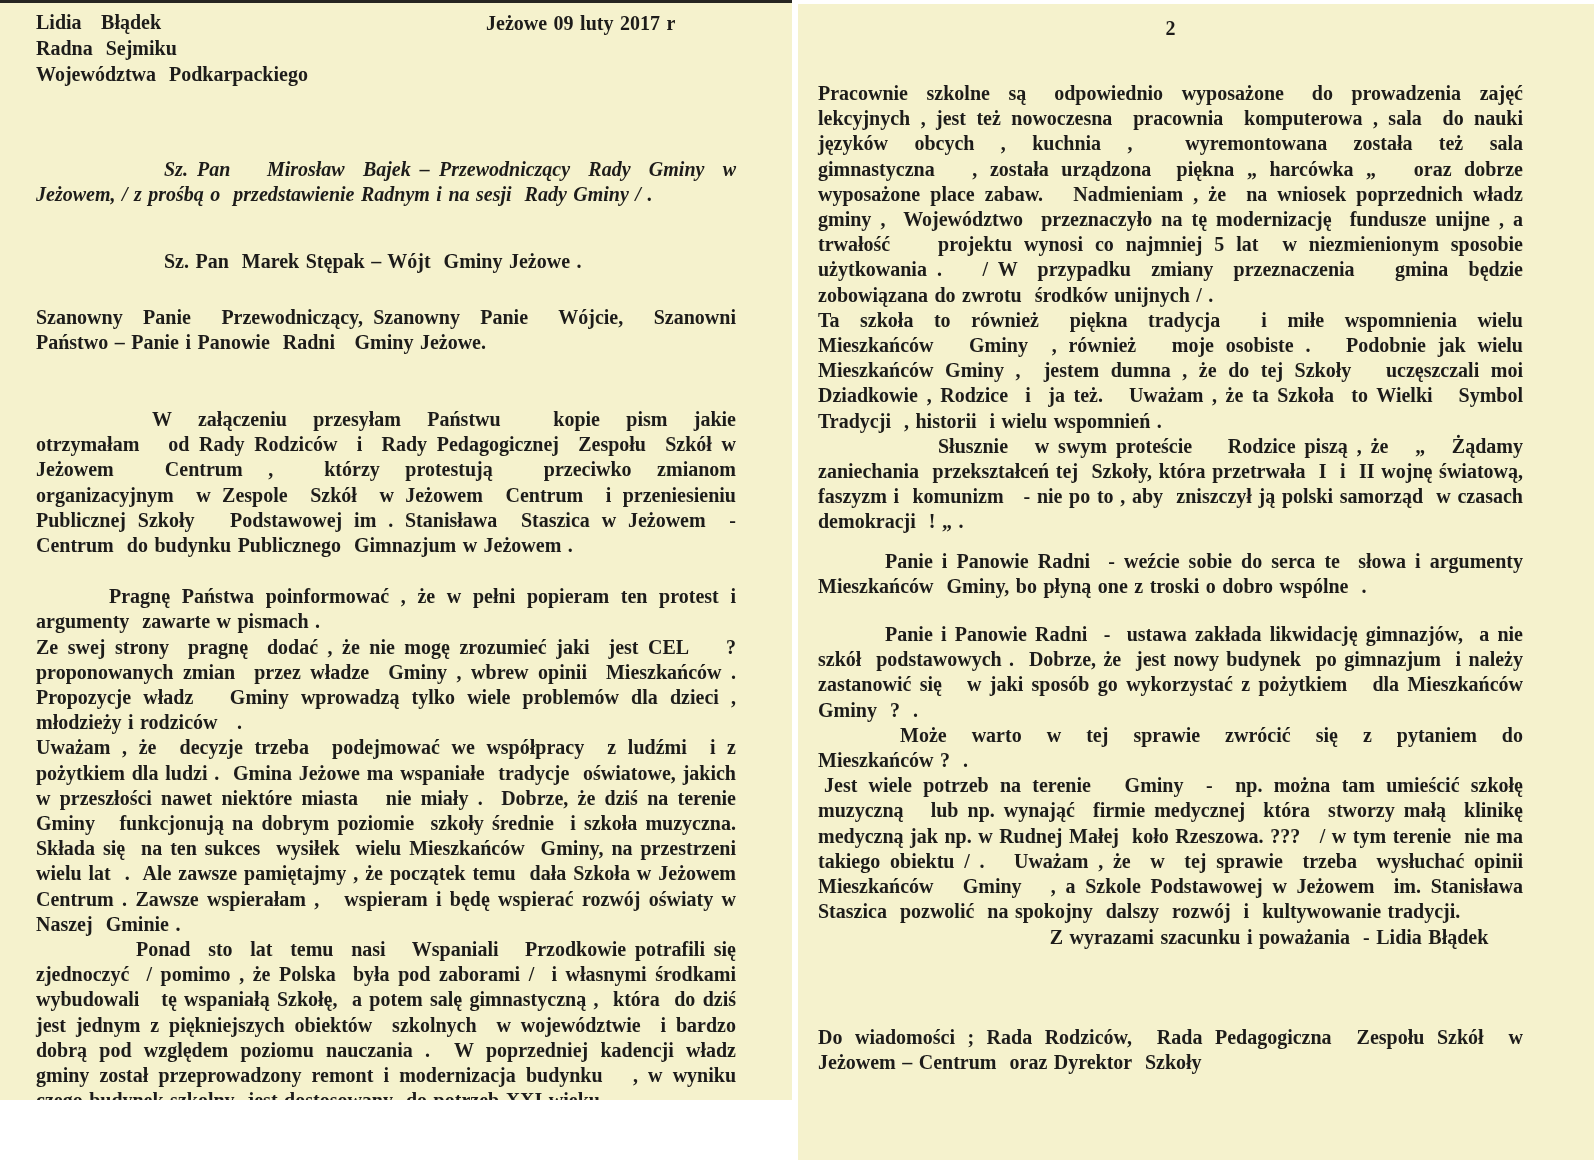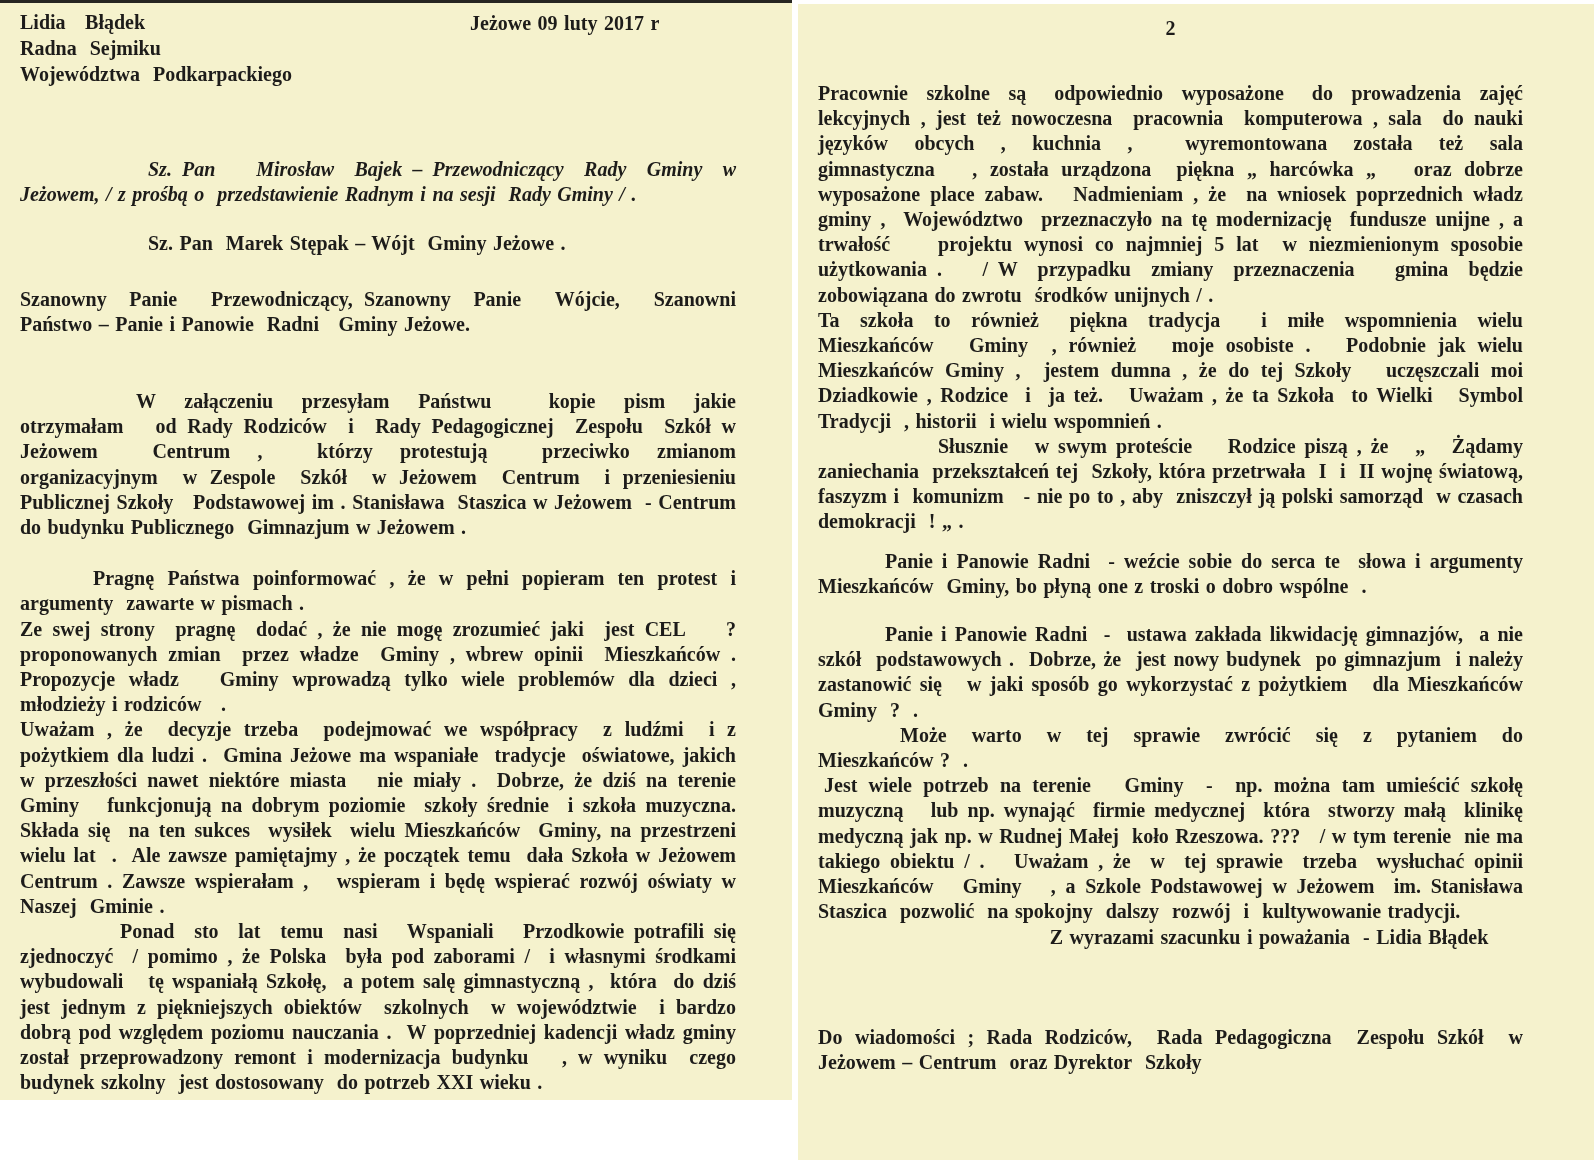--- a/index.html
+++ b/index.html
@@ -15,38 +15,38 @@
     font-weight:700;
     font-size:20px;
     line-height:25.2px;
     box-sizing:border-box;
     overflow:hidden;
     word-spacing:1.5px;
   }
   .page-left{
     left:0;top:0;width:792px;height:1100px;
     border-top:3px solid #262622;
-    padding:6px 56px 0 20px;
+    padding:6px 56px 0 36px;
   }
   .page-right{
     left:798px;top:4px;width:796px;height:1156px;
     padding:12px 71px 0 20px;
   }
   .para{
     margin:0;
     text-align:justify;
     white-space:pre-wrap;
   }
   
   .p1-head{position:relative;}
   .sender p{margin:0;line-height:26px;white-space:pre-wrap;}
   .date{position:absolute;left:450px;top:2px;white-space:pre;}
   
   .addr1{margin-top:70px;text-indent:128px;font-style:italic;}
-  .addr2{margin-top:24px;text-indent:128px;}
+  .addr2{margin-top:42px;text-indent:128px;}
   .salutation{margin-top:30px;}
   .p1-para1{margin-top:52px;text-indent:116px;}
   .p1-para2{margin-top:26px;text-indent:73px;}
   .p1-para3{margin-top:0;}
   .p1-para4{margin-top:0;}
   .p1-para5{margin-top:0;text-indent:100px;}
   
   .page-number{margin:0 0 0 0;text-align:center;line-height:25px;}
   .p2-para1{margin-top:40px;}
   .p2-para2{margin-top:0;}

